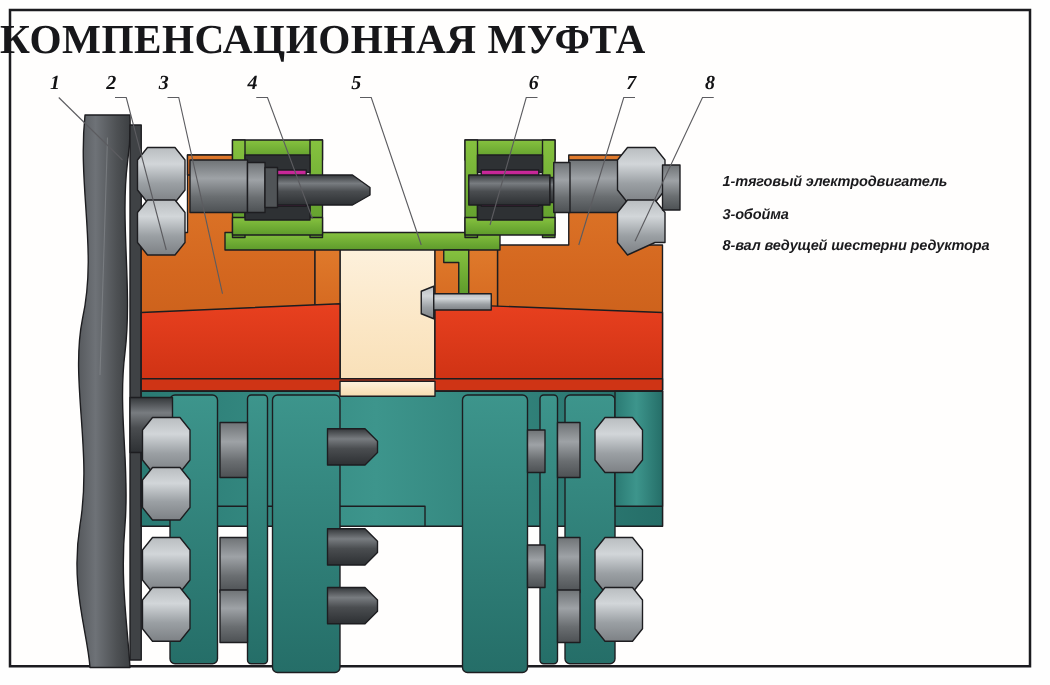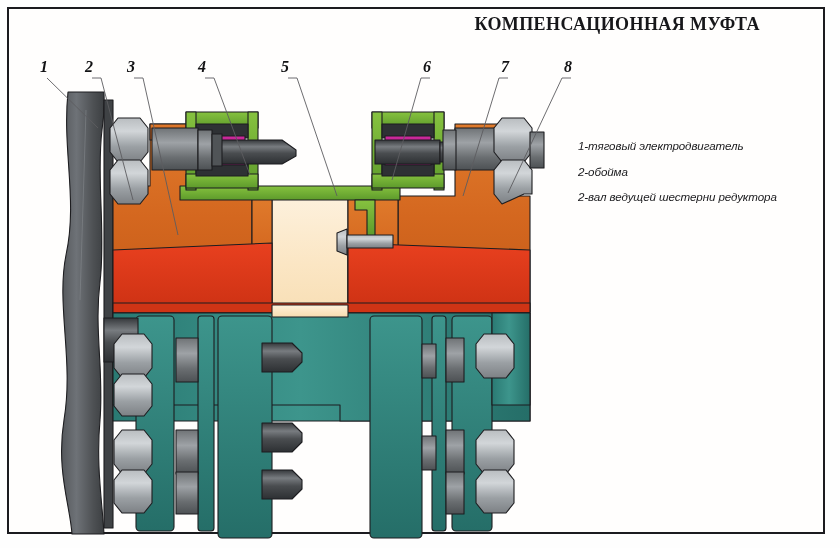--- a/index.html
+++ b/index.html
@@ -21,38 +21,38 @@
     left:7px;top:7px;
     width:818px;height:527px;
     border:2px solid #1b1b1f;
     box-sizing:border-box;
     background:#fffefd;
   }
   #title{
     position:absolute;
     left:0;top:14px;
     width:760px;
-    text-align:right;
+    text-align:left;
     font-family:"Liberation Serif",serif;
     font-weight:bold;
-    font-size:18px;
+    font-size:33px;
     letter-spacing:.4px;
     color:#17171a;
     white-space:nowrap;
   }
   
   #legend{
     position:absolute;
     left:578px;top:139px;
     width:238px;
   }
   .legend-item{
     font-family:"Liberation Sans",sans-serif;
     font-style:italic;
-    font-weight:normal;
+    font-weight:bold;
     font-size:11.6px;
     line-height:13.6px;
     color:#1a1a1d;
     margin-bottom:12px;
     letter-spacing:-.1px;
   }
   
   .callout{
     position:absolute;
     font-family:"Liberation Serif",serif;
@@ -286,16 +286,16 @@
       <div class="callout" style="left: 127px; top: 58px;">3</div>
       <div class="callout" style="left: 198px; top: 58px;">4</div>
       <div class="callout" style="left: 281px; top: 58px;">5</div>
       <div class="callout" style="left: 423px; top: 58px;">6</div>
       <div class="callout" style="left: 501px; top: 58px;">7</div>
       <div class="callout" style="left: 564px; top: 58px;">8</div>
     </div>
 
   <div id="legend">
       <div class="legend-item">1-тяговый электродвигатель</div>
-      <div class="legend-item">2-обойма</div>
-      <div class="legend-item">2-вал ведущей шестерни редуктора</div>
+      <div class="legend-item">3-обойма</div>
+      <div class="legend-item">8-вал ведущей шестерни редуктора</div>
     </div>
 </div>
 
 </body></html>

